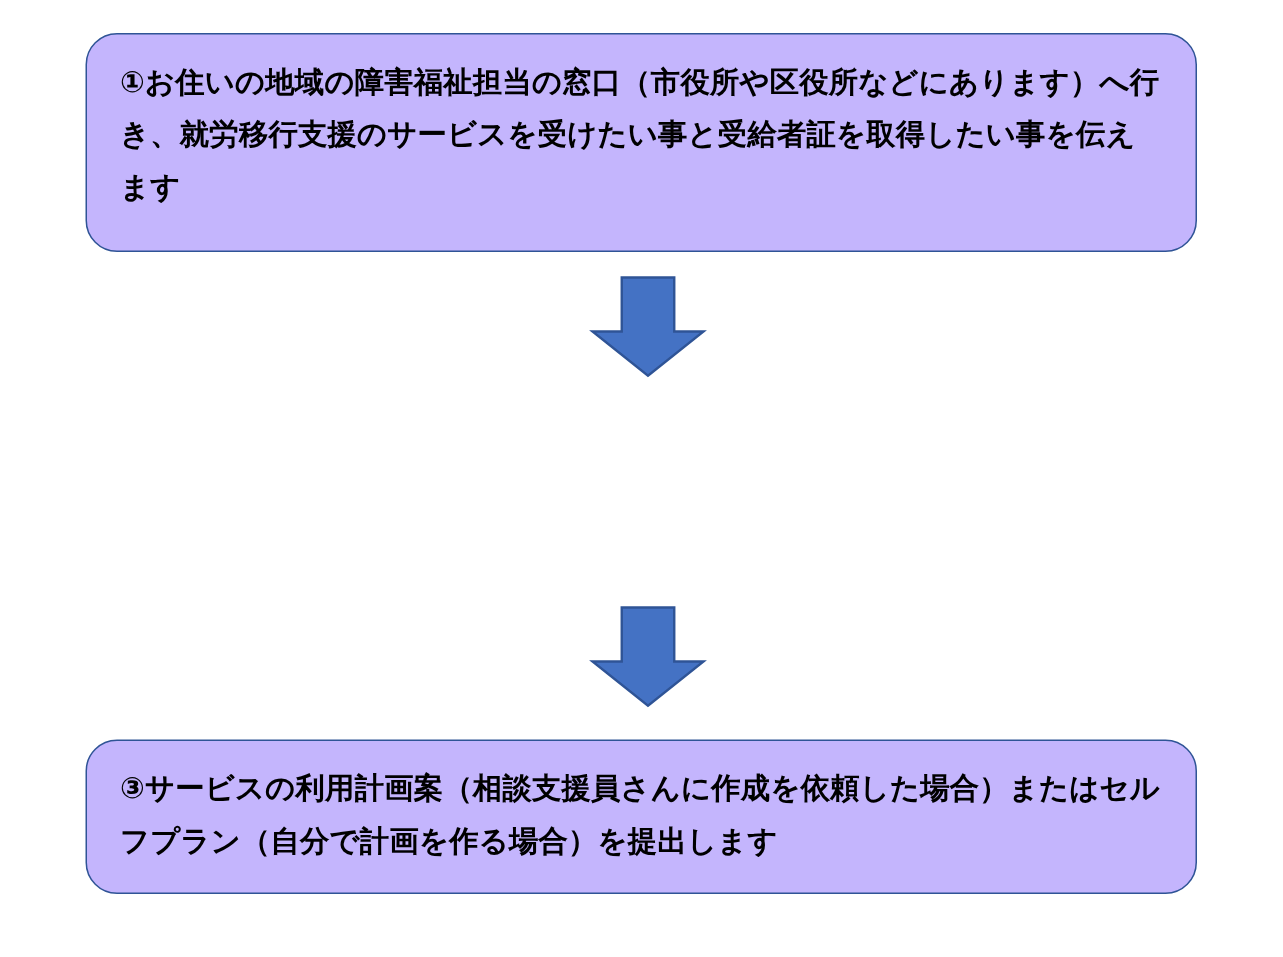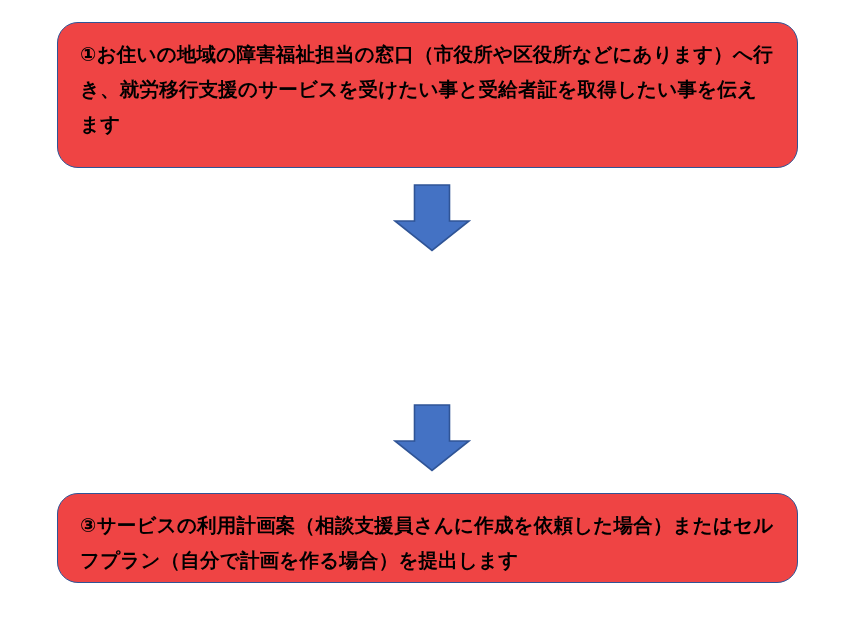--- a/index.html
+++ b/index.html
@@ -19,29 +19,29 @@
   #flow-root {
     position: absolute;
     inset: 0;
   }
 
   .step-box {
     position: absolute;
     left: 57px;
     width: 741px;
     box-sizing: border-box;
-    background: #ef4444;
+    background: #c4b5fd;
     border: 1.6px solid #2f5496;
     border-radius: 21px;
     padding: 14px 22px 10px 22px;
   }
 
   #step-box-1 { top: 22px;  height: 146px; }
   #step-box-2 { top: 272px; height: 99px;  }
-  #step-box-3 { top: 493px; height: 90px; }
+  #step-box-3 { top: 493px; height: 103px; }
 
   .step-text {
     margin: 0;
     color: #000000;
     font-weight: 700;
     font-size: 19.5px;
     line-height: 35px;
     letter-spacing: 0.2px;
     white-space: pre-line;
     text-align: left;

